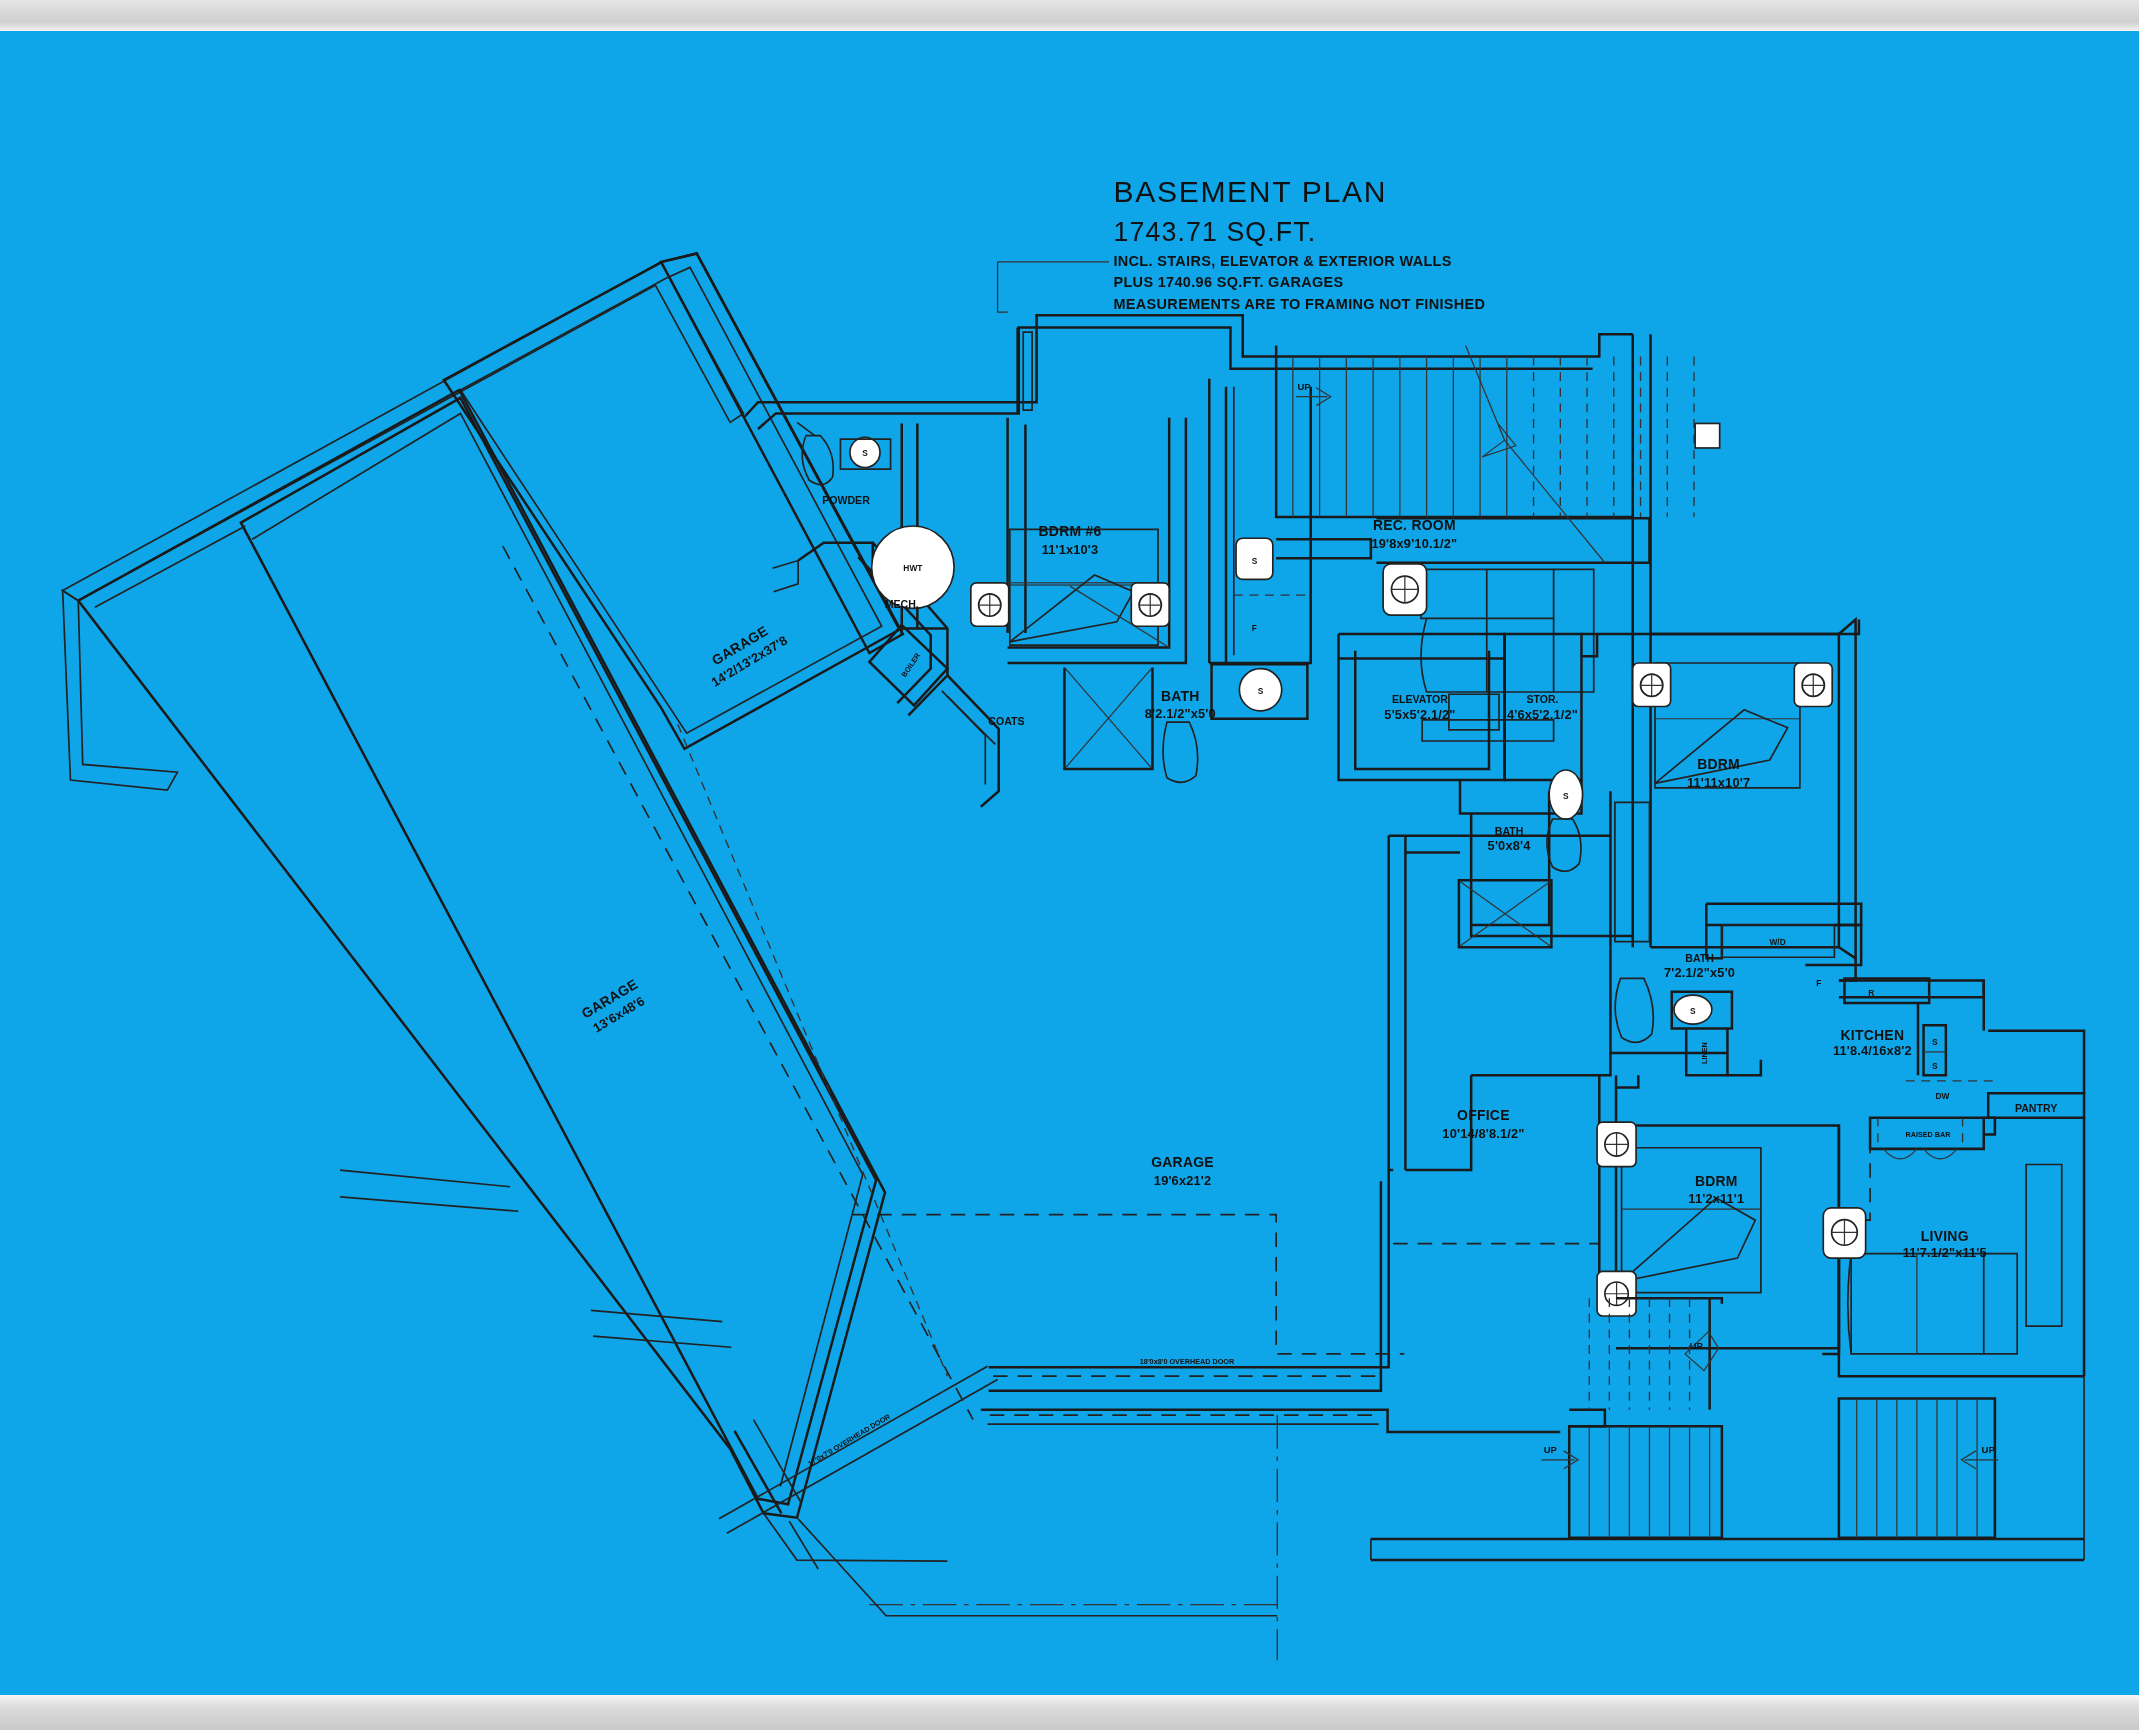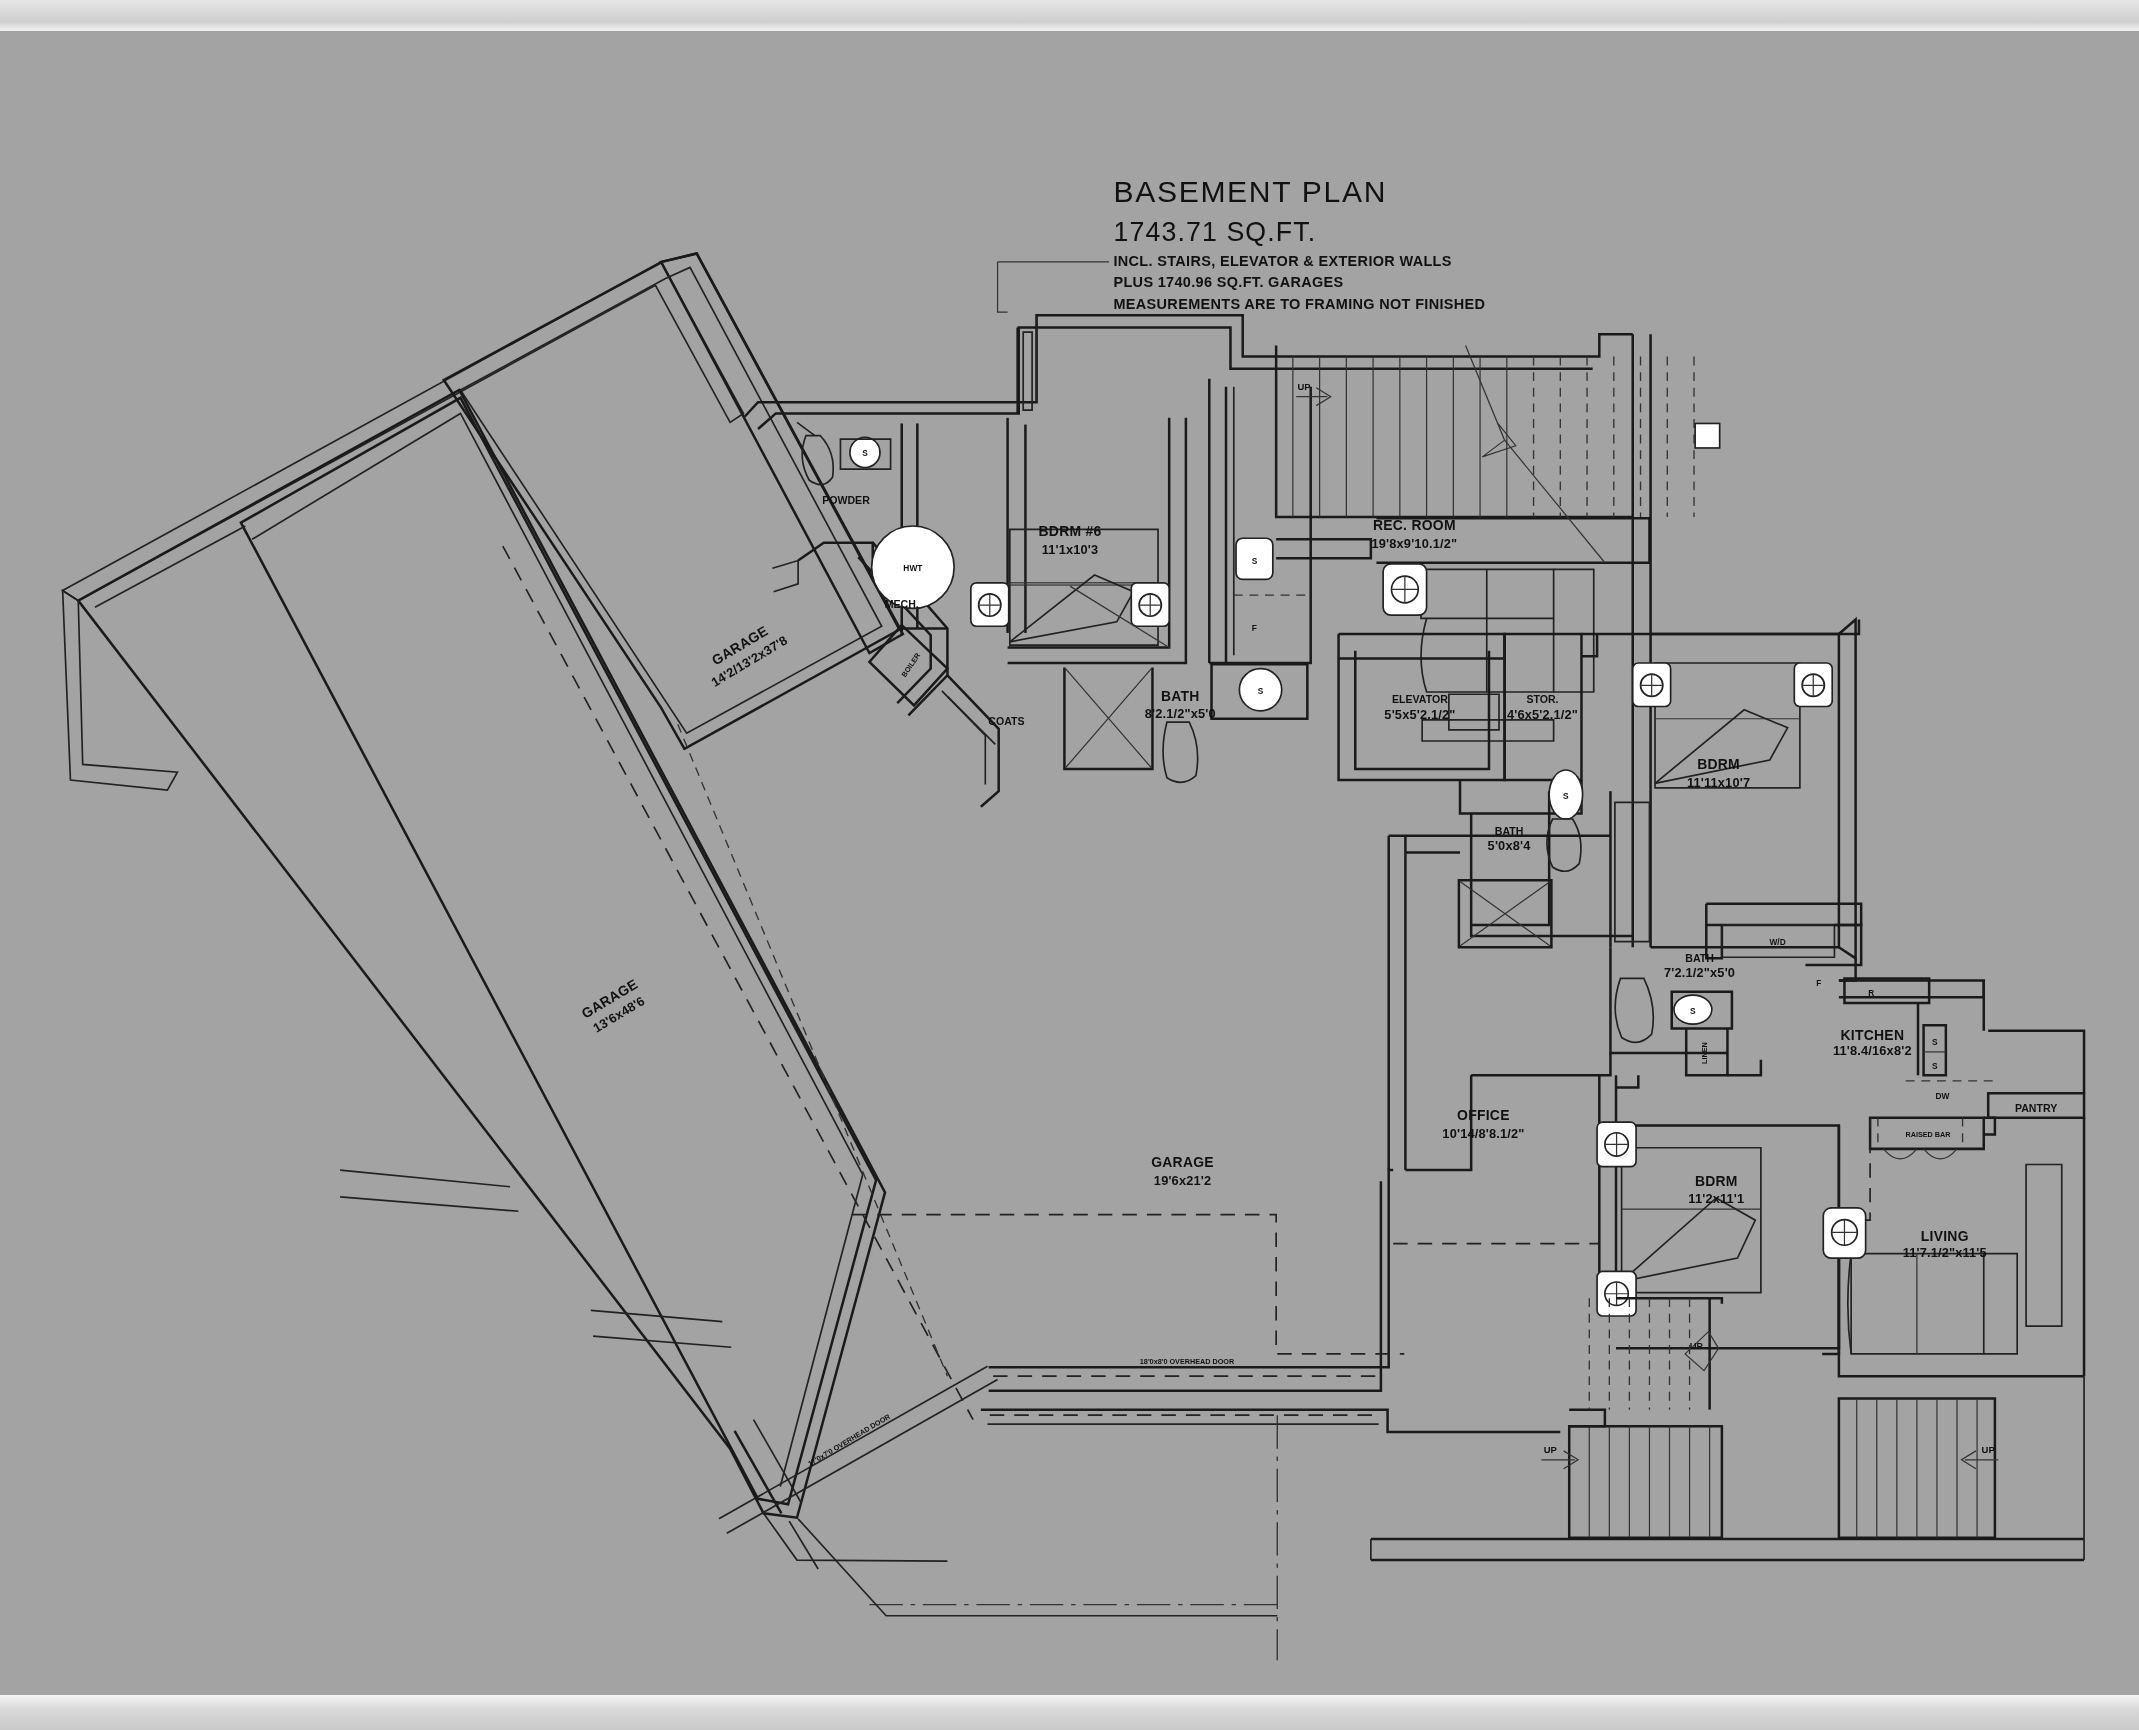--- a/index.html
+++ b/index.html
@@ -3,21 +3,21 @@
 <meta charset="utf-8">
 <style>
   html,body{margin:0;padding:0;}
   body{
     width:2140px;height:1730px;
     background:#ffffff;
     font-family:"Liberation Sans", sans-serif;
     overflow:hidden;
     position:relative;
   }
-  #viewer{position:absolute;inset:0;background:#a3a3a3;padding-left:33px;}
+  #viewer{position:absolute;inset:0;background:#0ea5e9;padding-left:33px;}
   .chrome-band{position:absolute;left:0;width:100%;pointer-events:none;}
   .chrome-top{top:0;height:31px;background:linear-gradient(to bottom,#e6e6e6 0%,#cfcfcf 70%,#f3f3f3 100%);}
   .chrome-bottom{bottom:0;height:35px;background:linear-gradient(to bottom,#f5f5f5 0%,#d9d9d9 40%,#c9c9c9 100%);}
   svg#plan{position:absolute;left:0;top:0;width:2140px;height:1730px;display:block;}
   .w-med{stroke:#1a1a1a;stroke-width:4.5;fill:none;}
   .w-thin{stroke:#222;stroke-width:3;fill:none;}
   .w-hair{stroke:#333;stroke-width:2.2;fill:none;}
   .w-dash{stroke:#222;stroke-width:3;fill:none;stroke-dasharray:26 18;}
   .w-dash-fine{stroke:#333;stroke-width:2.4;fill:none;stroke-dasharray:16 12;}
   .w-center{stroke:#333;stroke-width:2.4;fill:none;stroke-dasharray:60 14 8 14;}

